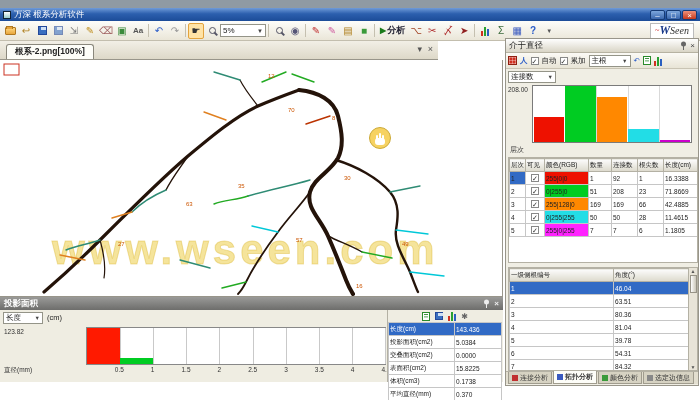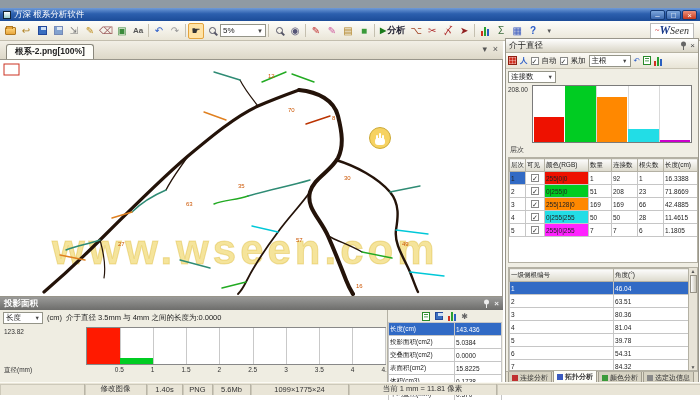--- a/index.html
+++ b/index.html
@@ -43,21 +43,21 @@
   .minibar i:nth-child(1){height:5px;background:#d03020;}
   .minibar i:nth-child(2){height:9px;background:#28a030;}
   .minibar i:nth-child(3){height:7px;background:#2a5fc0;}
   .logo{margin-left:auto;margin-right:4px;background:#fff;border:1px solid #bbb;
     padding:0 4px;height:16px;display:flex;align-items:center;font-style:italic;
     font-family:"Liberation Serif",serif;font-size:10px;color:#333;}
   .logo b{color:#1a3a8a;font-size:12px;}
   .logo i{color:#c22;font-size:8px;}
 
   
-  .tabstrip{position:absolute;left:0;top:33px;width:503px;height:19px;
+  .tabstrip{position:absolute;left:0;top:33px;width:438px;height:19px;
     background:linear-gradient(#f2efe6,#ddd8c8);border-bottom:1px solid #98958a;}
   .doctab{position:absolute;left:6px;bottom:0;height:15px;padding:0 8px;
     background:#fdfdf8;border:1px solid #8a877c;border-bottom:none;border-radius:3px 3px 0 0;
     font-size:8.5px;font-weight:bold;display:flex;align-items:center;color:#222;}
   .ts-btn{position:absolute;top:3px;font-size:9px;color:#555;}
 
   
   .canvas{position:absolute;left:0;top:52px;width:503px;height:236px;background:#fff;
     border-right:1px solid #9a978c;}
 
@@ -480,21 +480,20 @@
           </svg>
         <span>×</span>
       </span>
     </div>
     <div class="histtools">
       <span class="rpselect" style="width:40px;">
         <span>长度</span>
         <span class="dd">▼</span>
       </span>
       <span>(cm)</span>
-      <span>介于直径 3.5mm 与 4mm 之间的长度为:0.0000</span>
     </div>
     <span class="ylab" style="left:4px;top:31px;">123.82</span>
     <div class="histplot">
       <div id="hist-grid">
           <div style="left: 11.1111%;"></div>
           <div style="left: 22.2222%;"></div>
           <div style="left: 33.3333%;"></div>
           <div style="left: 44.4444%;"></div>
           <div style="left: 55.5556%;"></div>
           <div style="left: 66.6667%;"></div>
@@ -559,23 +558,13 @@
             </tr>
             <tr>
               <td style="width: 66px;">连接数</td>
               <td>488</td>
             </tr>
           </tbody>
         </table>
     </div>
   </div>
 
-  <div class="statusbar">
-    <span class="seg" style="width:85px;"></span>
-    <span class="seg" style="width:62px;">修改图像</span>
-    <span class="seg" style="width:36px;">1.40s</span>
-    <span class="seg" style="width:30px;">PNG</span>
-    <span class="seg" style="width:38px;">5.6Mb</span>
-    <span class="seg" style="width:98px;">1099×1775×24</span>
-    <span class="seg" style="width:148px;">当前 1 mm = 11.81 像素</span>
-    <span class="seg" style="flex:1;border-right:none;"></span>
-  </div>
 </div>
 
 </body></html>

